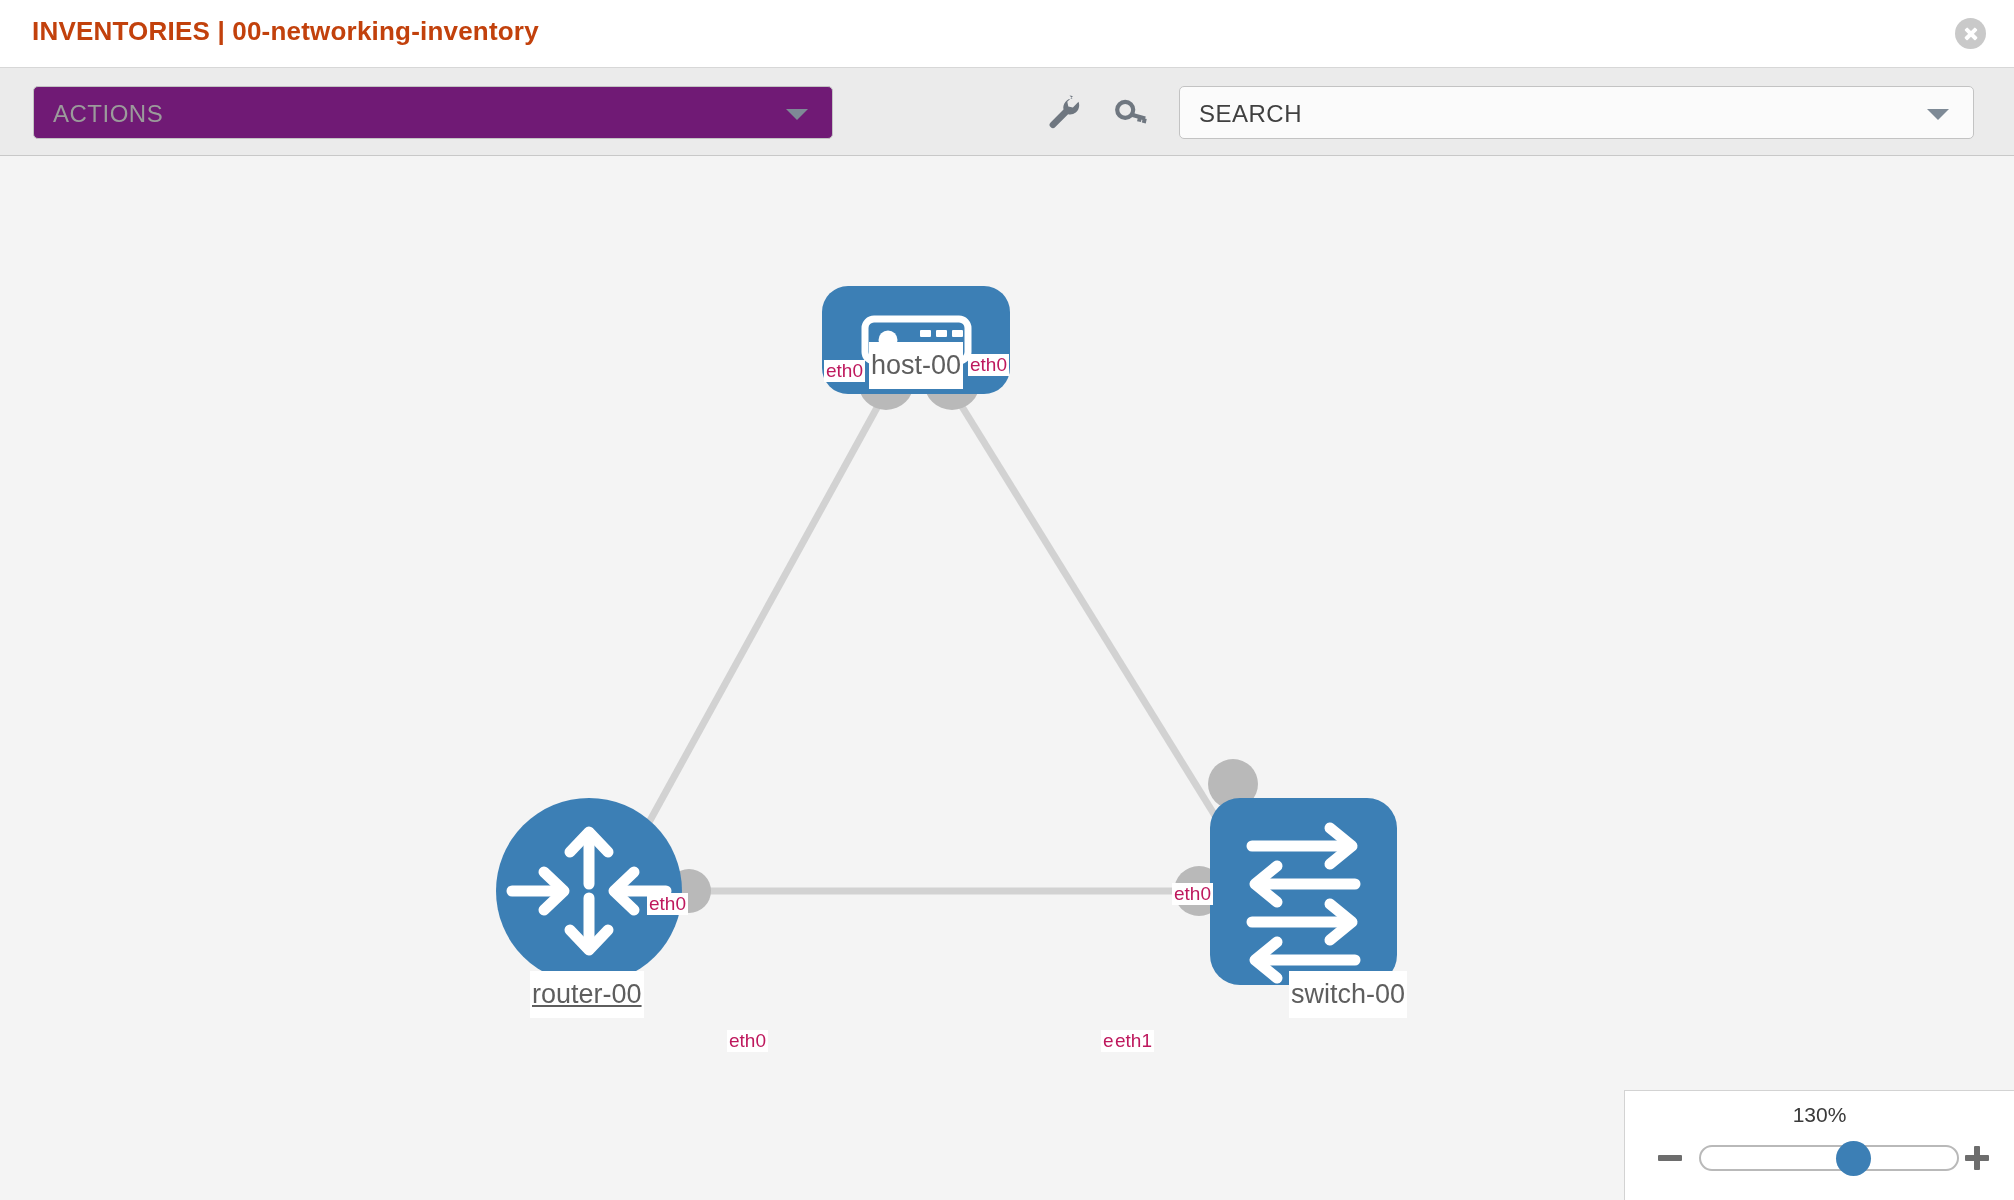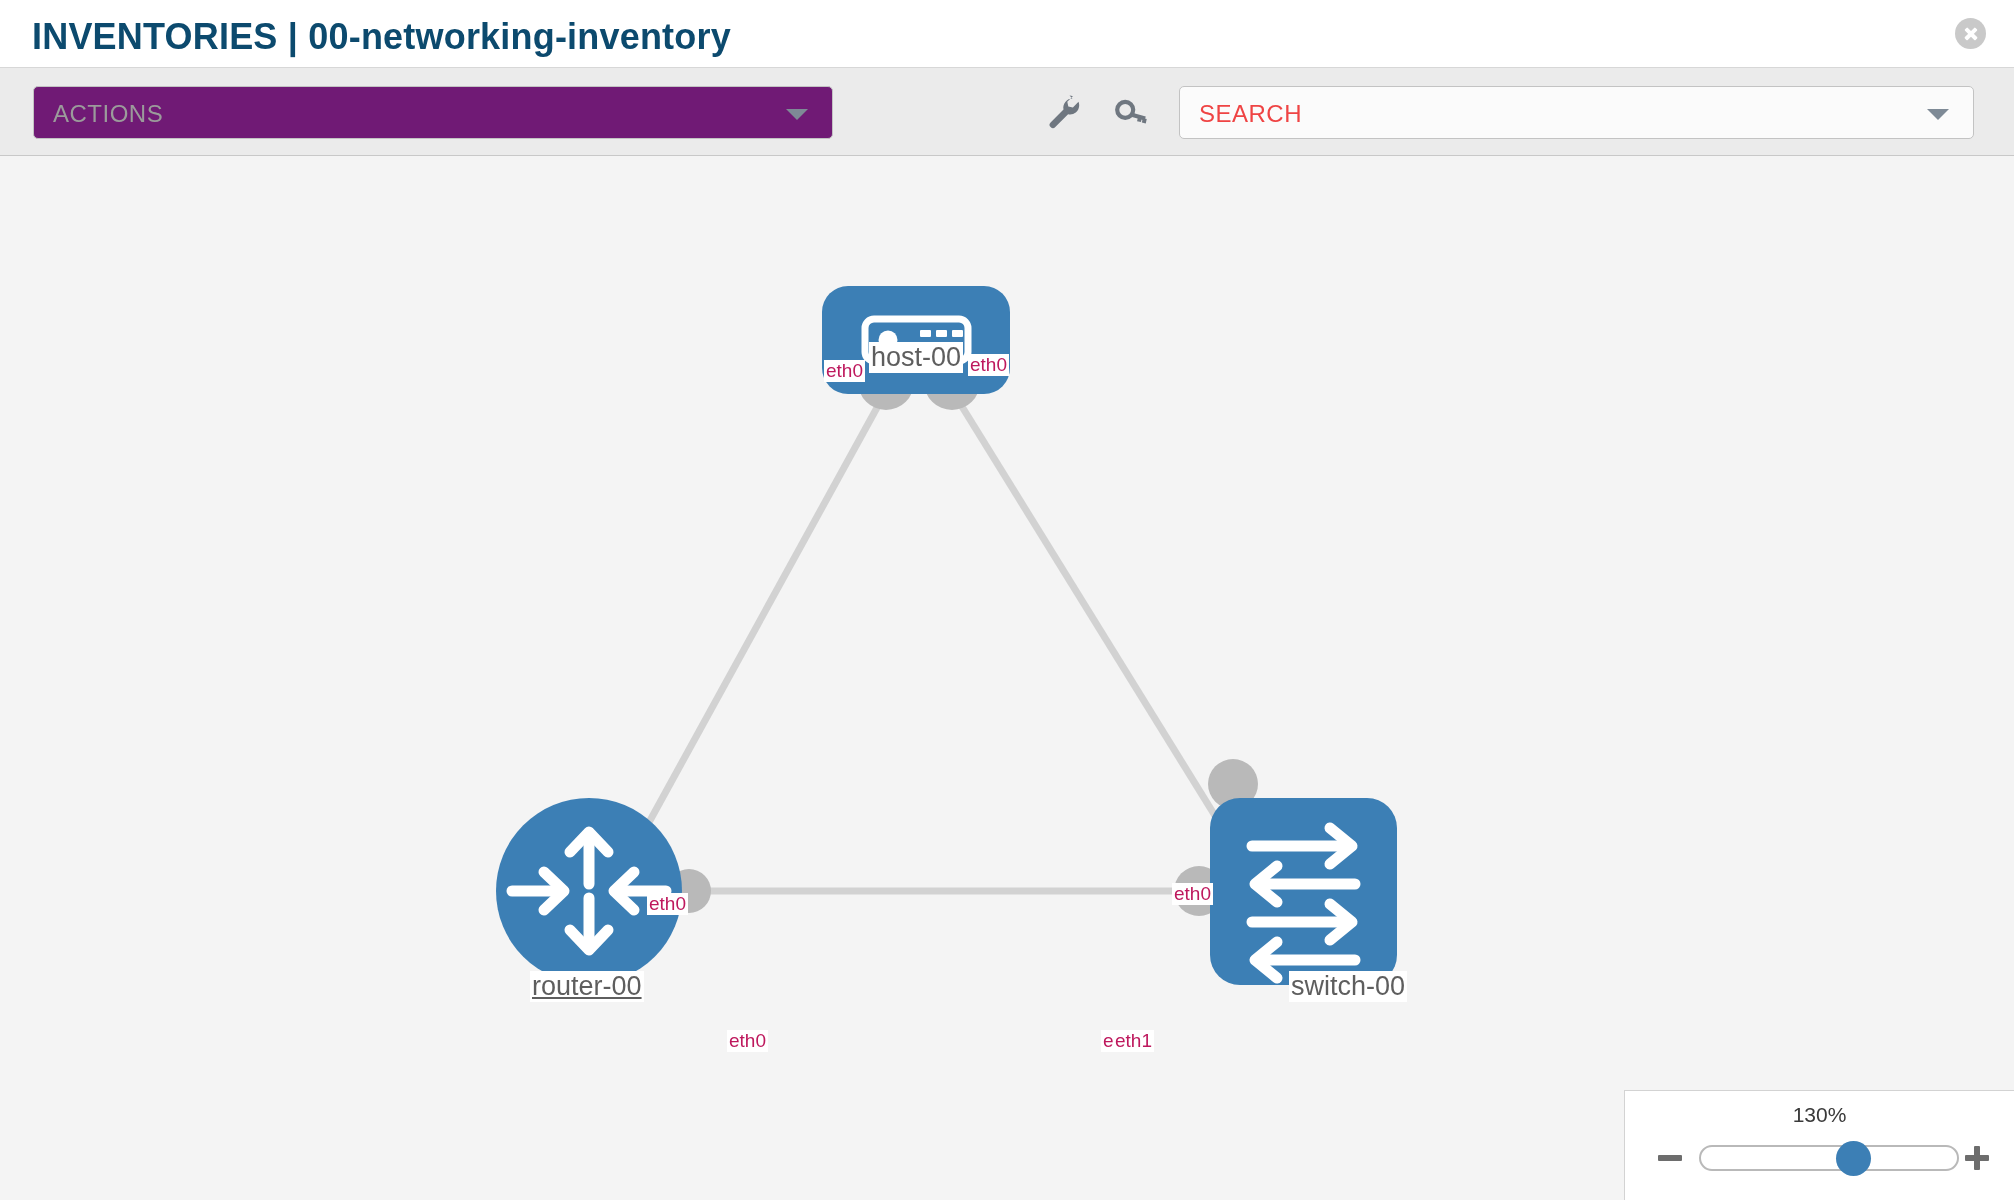--- a/index.html
+++ b/index.html
@@ -14,22 +14,22 @@
 
   
   .header {
     position: absolute; top: 0; left: 0;
     width: 2014px; height: 68px;
     background: #ffffff;
     border-bottom: 1px solid #d7d7d7;
   }
   .header-title {
     position: absolute; left: 32px; top: 16px;
-    font-size: 36px; font-weight: bold;
-    color: #0c4a6e;
+    font-size: 26px; font-weight: bold;
+    color: #c2410c;
     letter-spacing: 0.2px;
     white-space: nowrap;
   }
   .close-btn {
     position: absolute; right: 28px; top: 18px;
     width: 31px; height: 31px; border-radius: 50%;
     background: #c9c9c9;
     cursor: pointer;
   }
   .close-btn::before, .close-btn::after {
@@ -79,40 +79,40 @@
   .search-box {
     position: absolute; left: 1179px; top: 18px;
     width: 795px; height: 53px;
     background: #fbfbfb;
     border: 1px solid #c3c3c3;
     border-radius: 5px;
     cursor: text;
   }
   .search-label {
     position: absolute; left: 19px; top: 13px;
-    font-size: 24px; color: #ef4444;
+    font-size: 24px; color: #404040;
     letter-spacing: 0.5px;
   }
 
   
   .canvas {
     position: absolute; top: 156px; left: 0;
     width: 2014px; height: 1044px;
     background: #f4f4f4;
     overflow: hidden;
   }
   .topology-svg { position: absolute; left: 0; top: 0; }
 
   
   .node-label {
     position: absolute;
     font-size: 27px; color: #5e5e5e;
     background: #ffffff;
     white-space: nowrap;
-    padding: 0 2px;
+    padding: 8px 2px;
   }
   .edge-label {
     position: absolute;
     font-size: 19px; color: #be185d;
     background: #ffffff;
     white-space: nowrap;
     padding: 0 2px;
   }
 
   .node-hit { position: absolute; cursor: pointer; }

